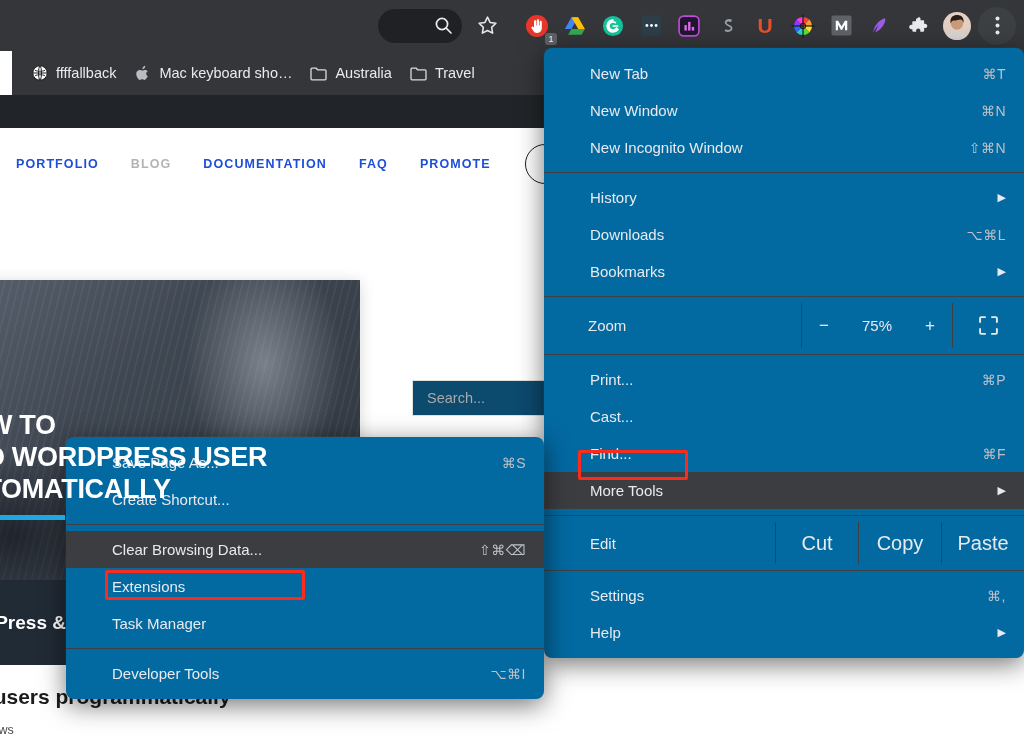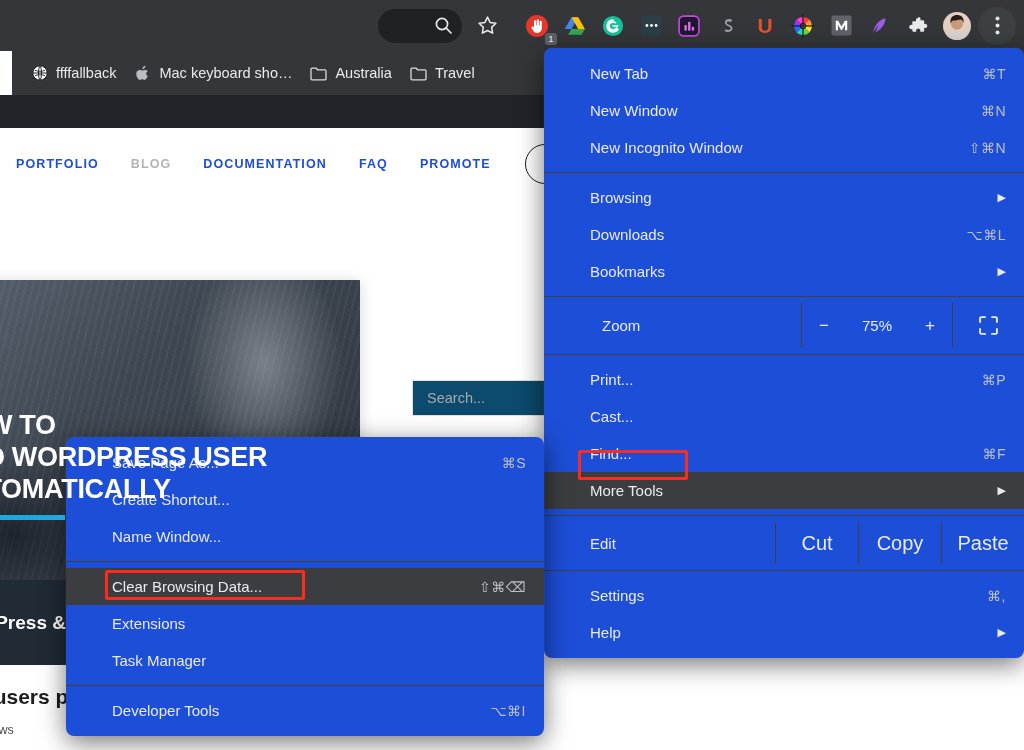--- a/index.html
+++ b/index.html
@@ -103,40 +103,40 @@
   .search-box {
     position:absolute; left:412px; top:285px; width:230px; height:36px;
     border:1px solid #e0e0e0; background:#0c4a6e;
     display:flex; align-items:center; padding-left:14px;
     font-size:14.5px; color:#a9a9a9;
   }
   .about-us { position:absolute; left:412px; top:374px; font-size:12.5px; font-weight:800; letter-spacing:.9px; color:#1c1c1c;}
 
   
   .menu {
-    position: absolute; background: #1d4ed8; border-radius: 8px;
+    position: absolute; background: #0369a1; border-radius: 8px;
     box-shadow: 0 6px 26px rgba(0,0,0,.55), 0 0 0 1px rgba(255,255,255,.04);
     padding: 7px 0; color: #e8eaed; font-size: 15px; overflow: visible;
   }
   .main-menu { left: 544px; top: 48px; width: 480px; }
   .sub-menu  { left: 66px;  top: 437px; width: 478px; }
 
   .mi {
     position: relative; display: flex; align-items: center;
     height: 37px; padding: 0 18px 0 46px; white-space: nowrap;
   }
   .mi.highlight { background: #3c3d40; }
   .mi .label { flex: 1; }
   .mi .accel { color: #bdc1c6; font-size: 14px; letter-spacing: .5px; }
   .mi .arrow { color: #e8eaed; font-size: 11px; }
   .sep { height: 1px; background: #3f4043; margin: 6px 0; }
 
   
   .row-split { display: flex; align-items: stretch; height: 45px; }
-  .row-split .cellmain { flex: 1; display: flex; align-items: center; padding-left: 58px; }
+  .row-split .cellmain { flex: 1; display: flex; align-items: center; padding-left: 44px; }
   .zoom-ctrl { display:flex; align-items:center; border-left:1px solid #3f4043; }
   .zoom-btn { width: 44px; display:flex; align-items:center; justify-content:center; font-size:17px; color:#e8eaed;}
   .zoom-val { width: 62px; text-align:center; font-size:15px; }
   .fs-btn { width: 72px; display:flex; align-items:center; justify-content:center; border-left:1px solid #3f4043; }
 
   
   .edit-row { display:flex; align-items:stretch; height:42px; }
   .edit-row .cellmain { flex:1; display:flex; align-items:center; padding-left:46px; }
   .edit-cell { width: 83px; display:flex; align-items:center; justify-content:center;
                border-left:1px solid #3f4043; font-size:20px; }
@@ -382,21 +382,21 @@
       <span class="accel">⌘N</span>
     </div>
     <div class="mi">
       <span class="label">New Incognito Window</span>
       <span class="accel">⇧⌘N</span>
     </div>
 
     <div class="sep"></div>
 
     <div class="mi">
-      <span class="label">Browsing</span>
+      <span class="label">History</span>
       <span class="arrow">▶</span>
     </div>
     <div class="mi">
       <span class="label">Downloads</span>
       <span class="accel">⌥⌘L</span>
     </div>
     <div class="mi">
       <span class="label">Bookmarks</span>
       <span class="arrow">▶</span>
     </div>
@@ -460,23 +460,20 @@
   </div>
 
   <div class="menu sub-menu">
     <div class="mi">
       <span class="label">Save Page As...</span>
       <span class="accel">⌘S</span>
     </div>
     <div class="mi">
       <span class="label">Create Shortcut...</span>
     </div>
-    <div class="mi">
-      <span class="label">Name Window...</span>
-    </div>
 
     <div class="sep"></div>
 
     <div class="mi highlight">
       <span class="label">Clear Browsing Data...</span>
       <span class="accel">⇧⌘⌫</span>
     </div>
     <div class="mi">
       <span class="label">Extensions</span>
     </div>

